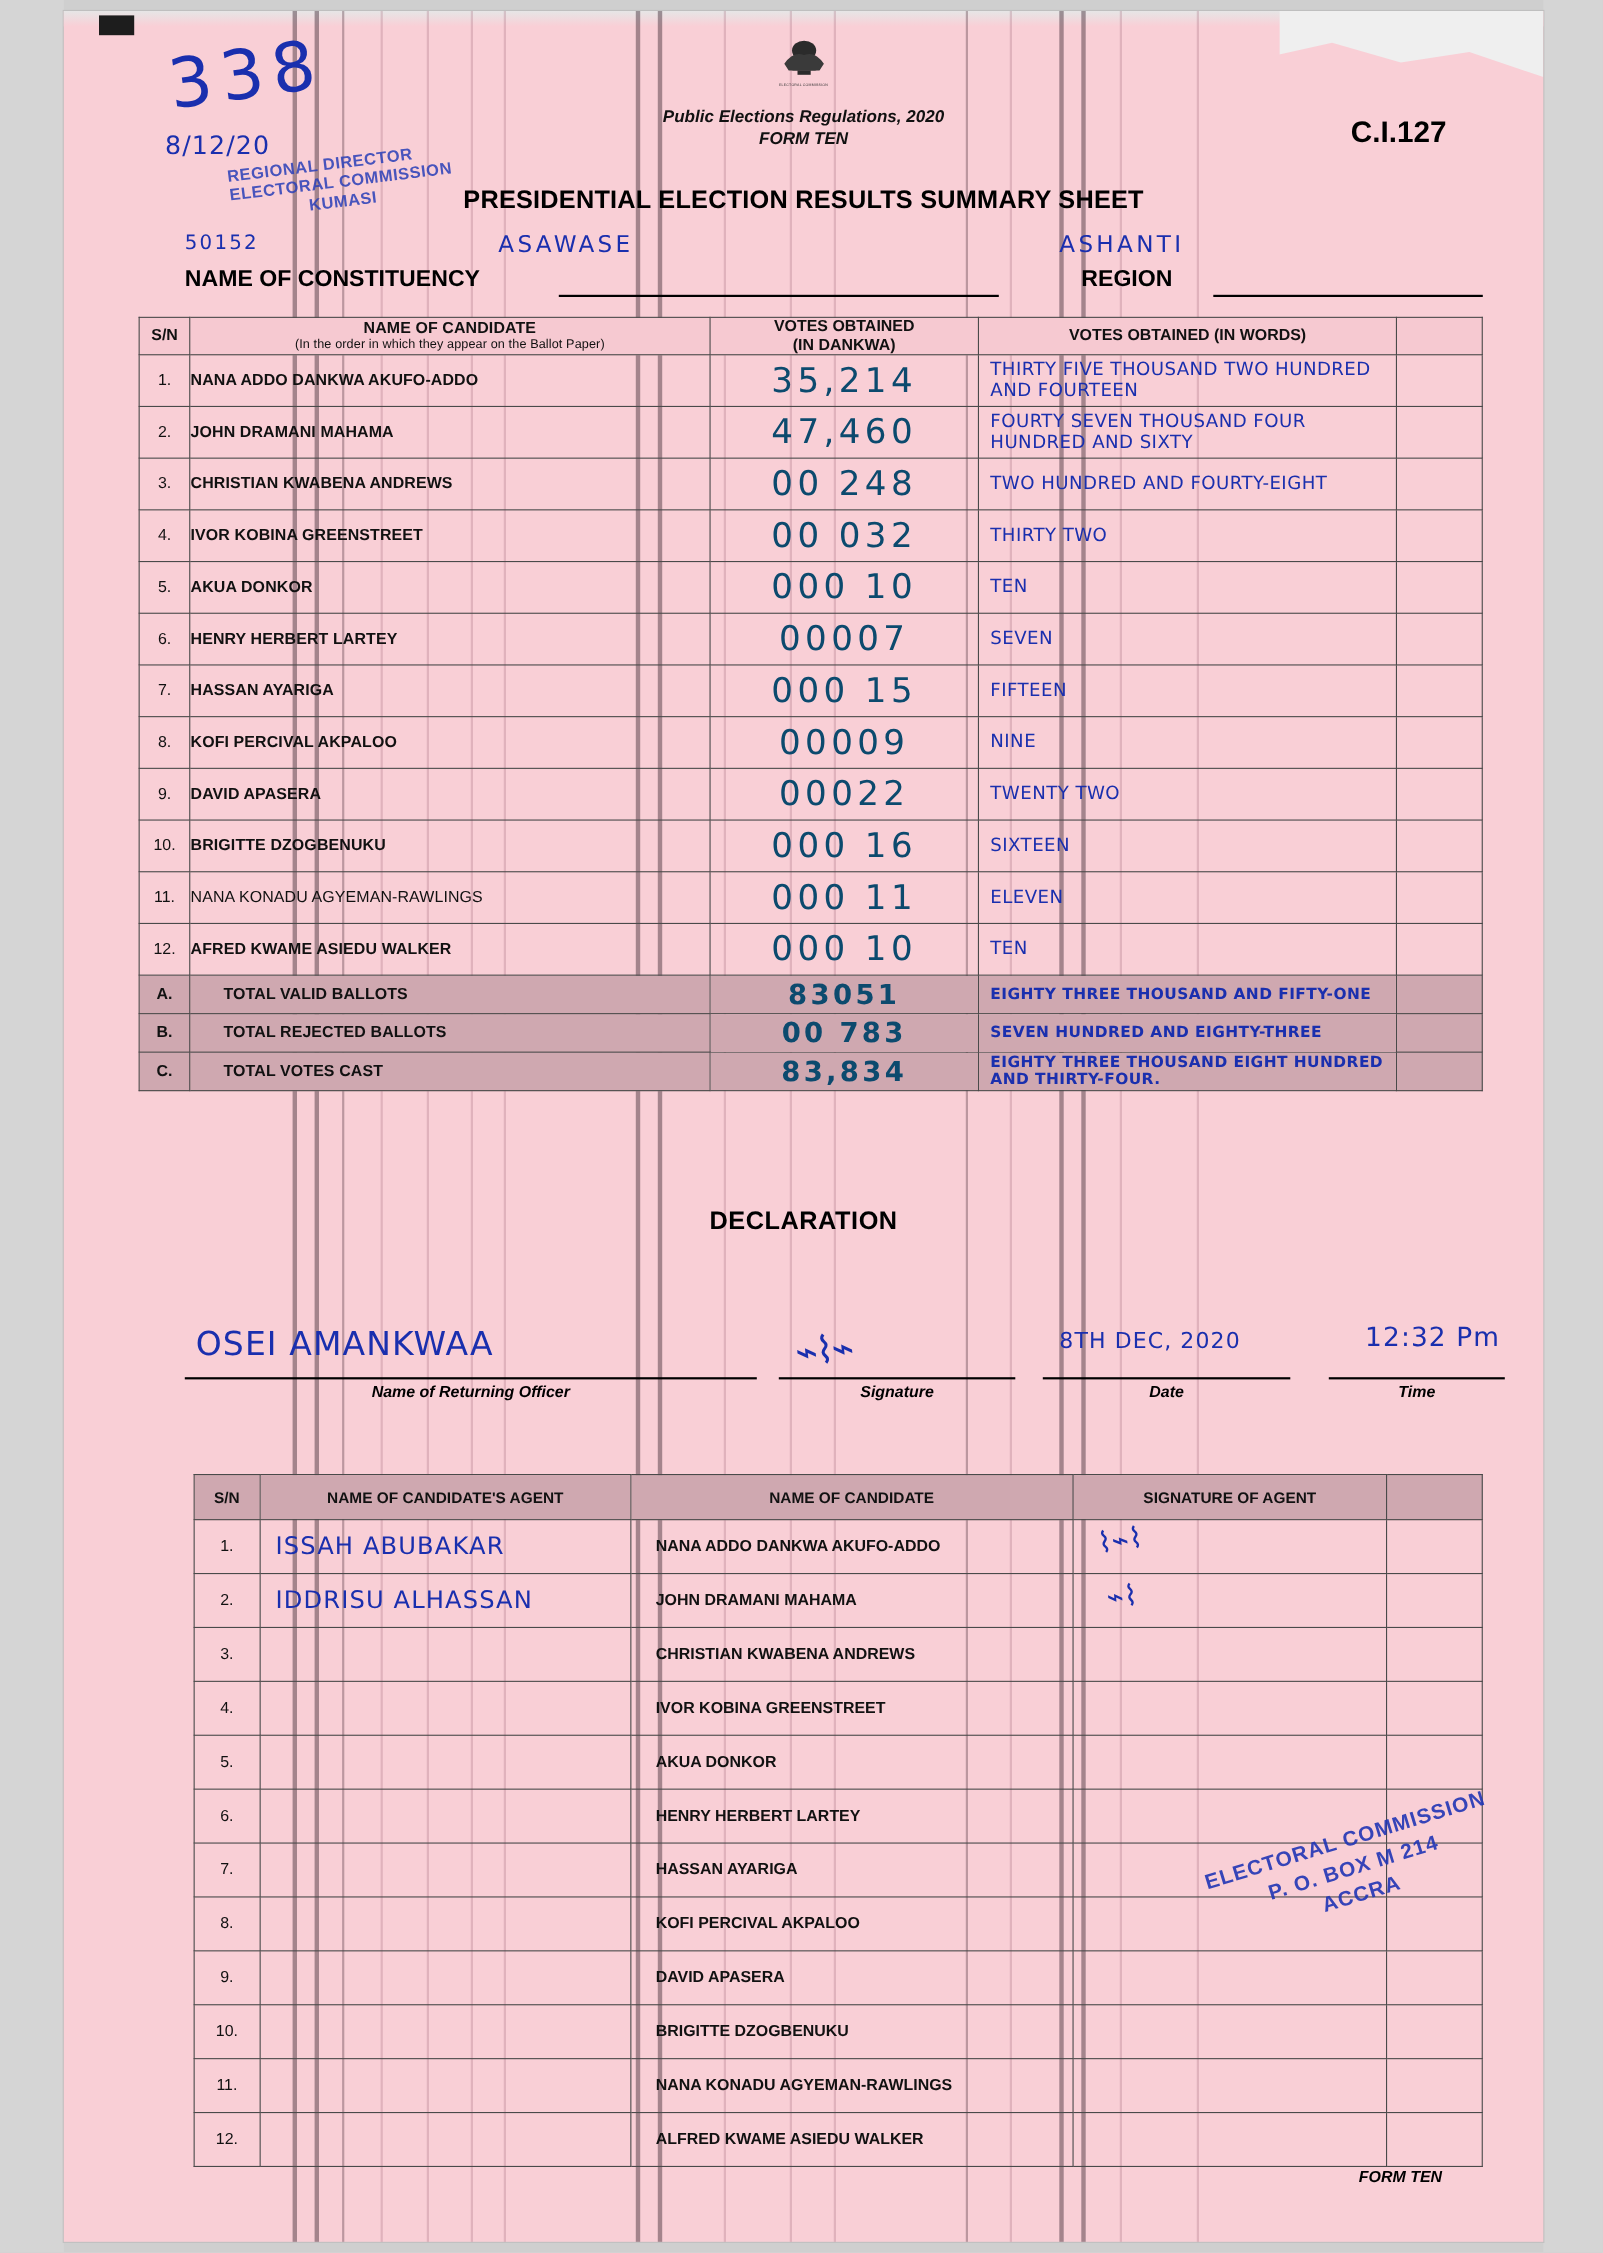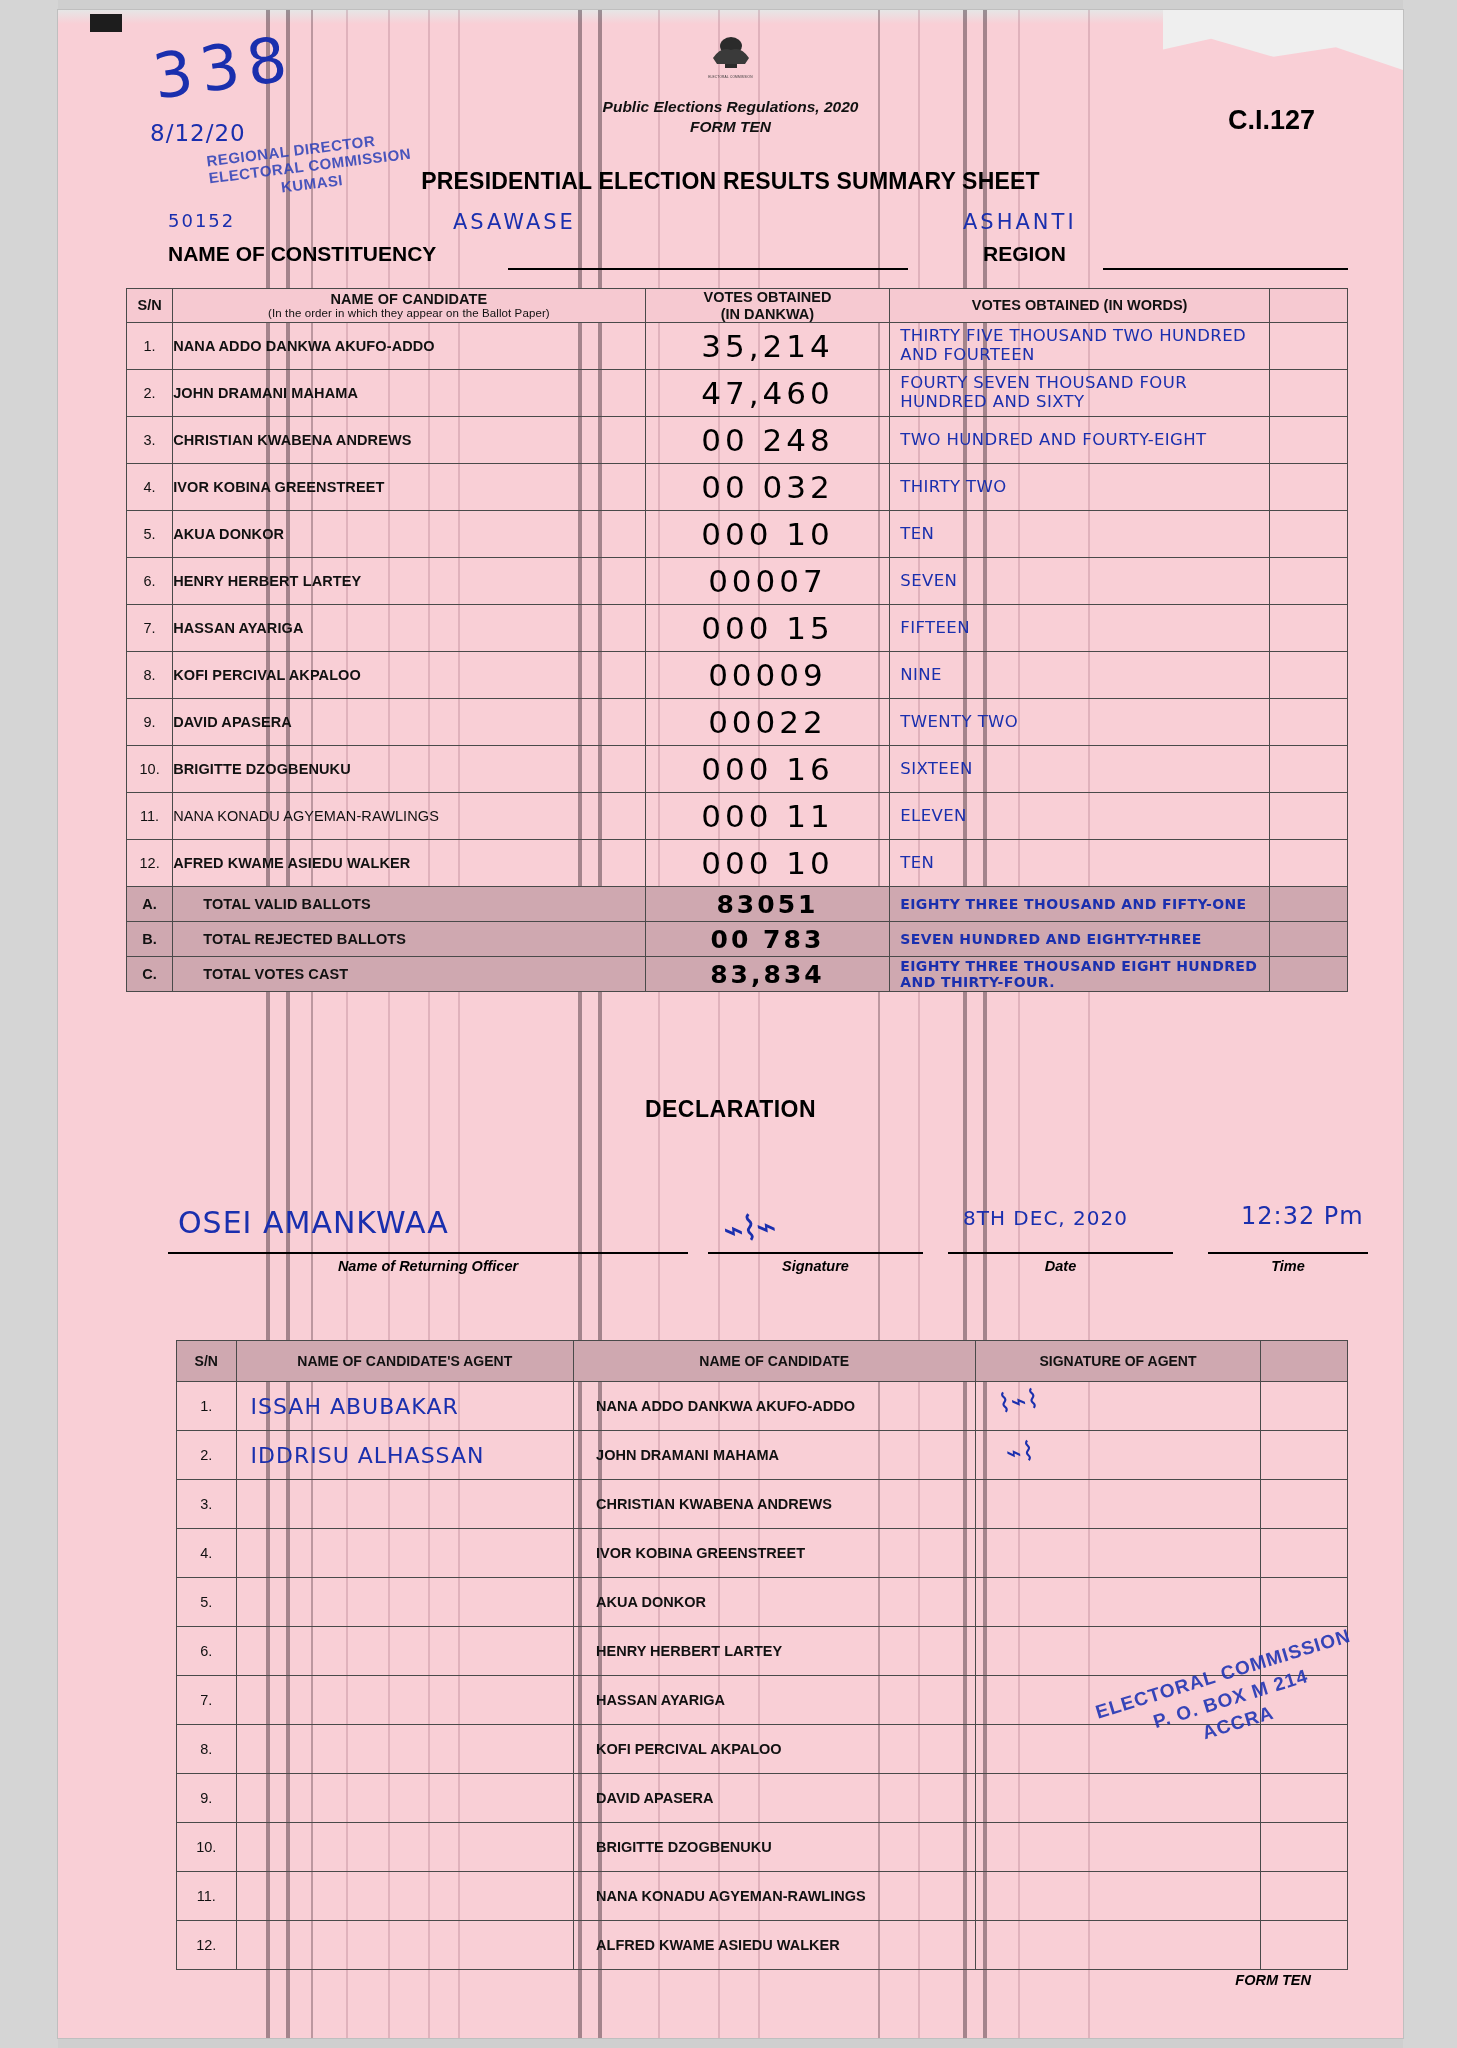--- a/index.html
+++ b/index.html
@@ -50,21 +50,21 @@
   .c-name{width:455px;padding-left:14px;font-weight:bold;font-size:14.5px;letter-spacing:.1px;}
   .c-fig{width:250px;}
   .c-words{width:390px;}
   .c-extra{width:80px;}
   .hrow td{text-align:center;font-weight:bold;font-size:13.5px;line-height:1.15;padding:5px 2px;background:#f6c9d1;}
   .hrow .sub{font-weight:normal;font-size:11.5px;}
   tr.cand{height:47px;}
   .totrow td{background:#cfa8b0;font-weight:bold;font-size:14px;height:34px;}
   .totrow .c-name{padding-left:30px;}
   .figcell{position:relative;}
-  .figval{position:absolute;left:50%;top:50%;transform:translate(-50%,-50%);font-size:31px;letter-spacing:4px;color:#000000;font-family:"DejaVu Sans",sans-serif;white-space:nowrap;}
+  .figval{position:absolute;left:50%;top:50%;transform:translate(-50%,-50%);font-size:31px;letter-spacing:4px;color:#0c4a6e;font-family:"DejaVu Sans",sans-serif;white-space:nowrap;}
   .totrow .figval{font-size:25px;letter-spacing:3px;text-align:right;}
   .wordcell{position:relative;padding-left:10px;}
   .wordval{position:absolute;left:10px;top:50%;transform:translateY(-50%);font-size:16.5px;line-height:1.15;color:#1a2fae;font-family:"DejaVu Sans",sans-serif;letter-spacing:.4px;text-transform:uppercase;}
   .totrow .wordval{font-size:14px;}
 
   .decl-title{position:absolute;left:0;right:0;top:1086px;text-align:center;font-weight:bold;font-size:23px;color:#000;letter-spacing:.5px;}
   .decl-text{position:absolute;left:0;right:0;top:1160px;text-align:center;font-weight:bold;font-size:14.5px;color:#000;}
   .sig-line{position:absolute;height:2px;background:#000;}
   .sig-cap{position:absolute;text-align:center;font-weight:bold;font-style:italic;font-size:14.5px;color:#000;}
 

